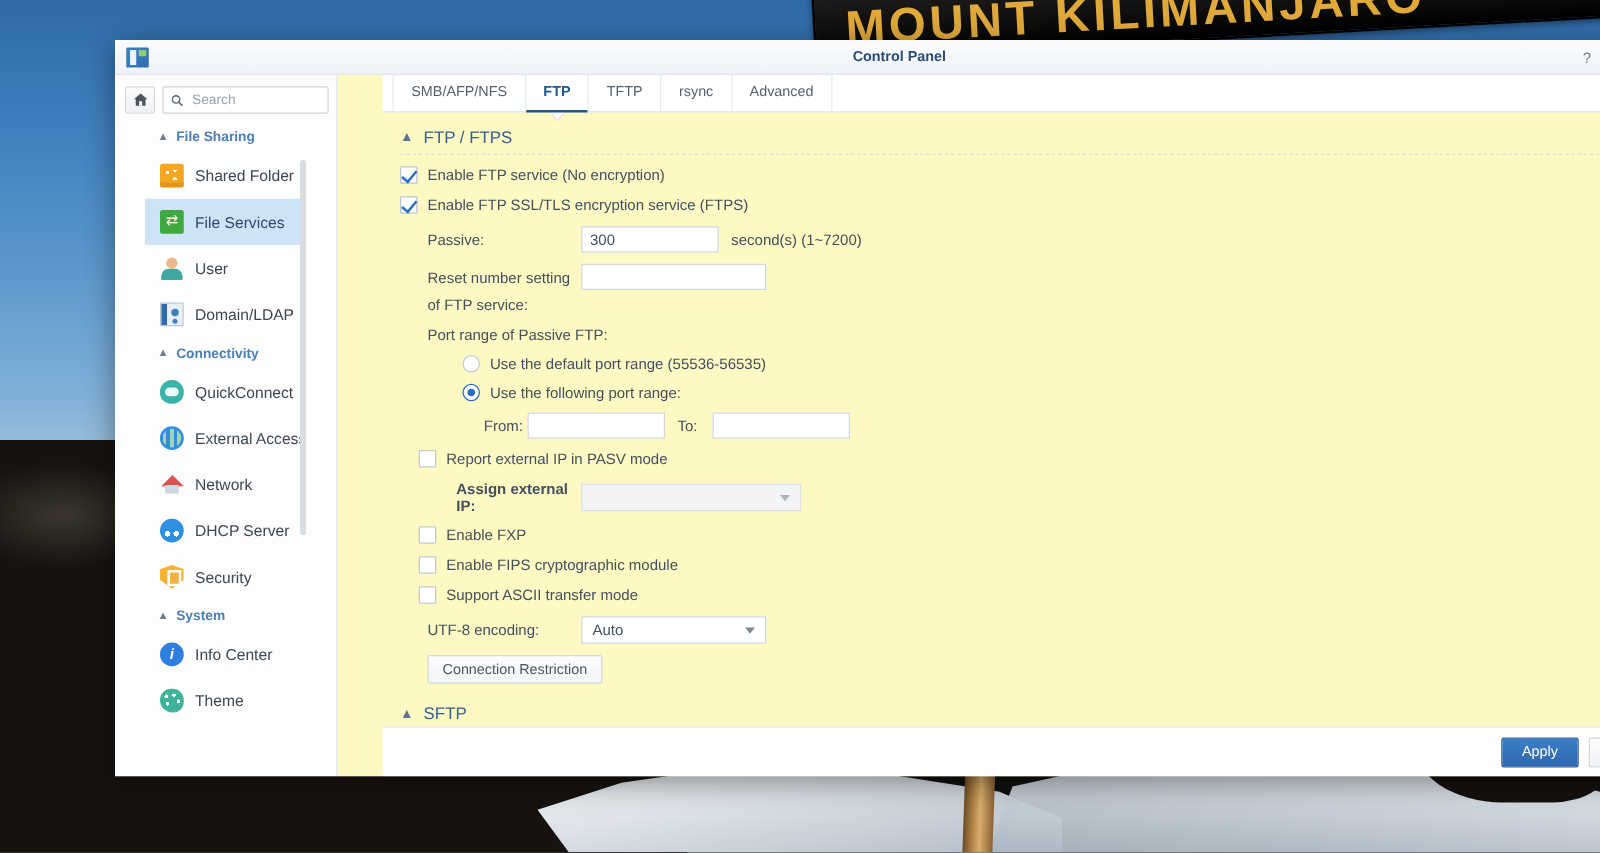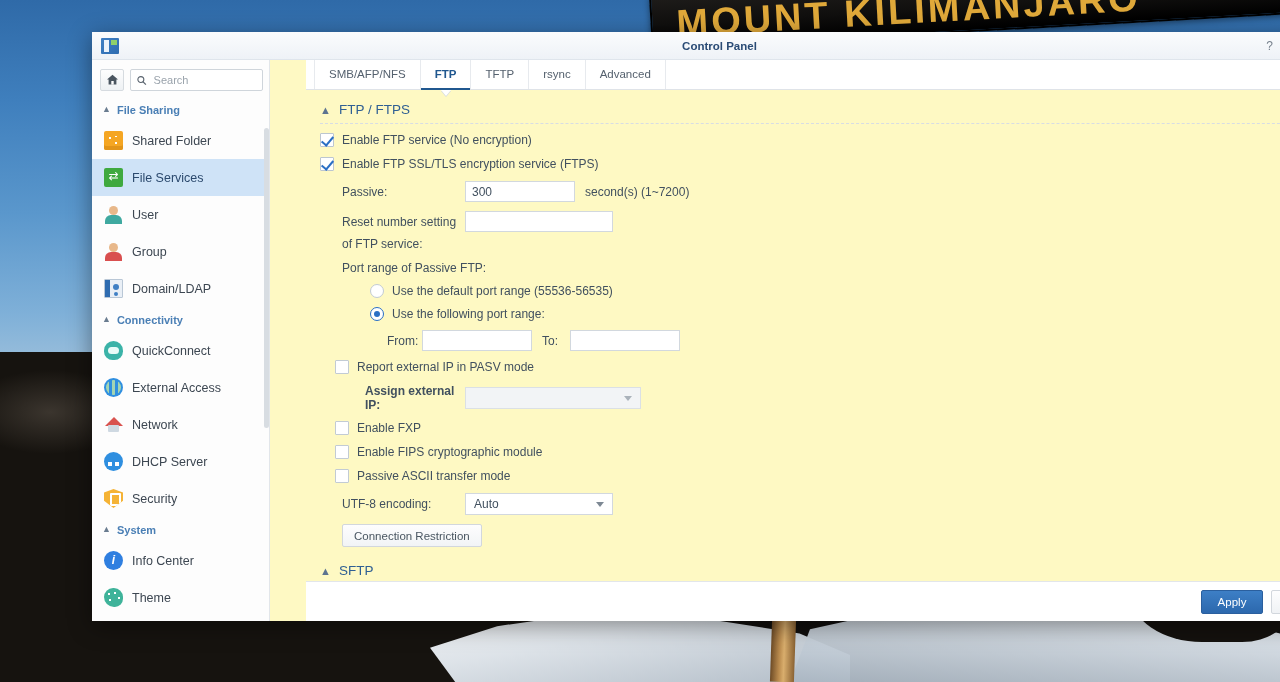--- a/index.html
+++ b/index.html
@@ -146,20 +146,21 @@
 
   .body-row { flex: 1; display: flex; min-height: 0; }
 
   
   .sidebar {
     width: 178px; flex: 0 0 178px;
     background: #fdfdfd;
     border-right: 1px solid #e2e6ea;
     display: flex; flex-direction: column;
     position: relative;
+    align-items: center;
   }
   .side-head {
     height: 28px; flex: 0 0 28px;
     display: flex; align-items: center; gap: 6px;
     padding: 0 6px 0 8px;
     margin-top: 6px;
   }
   .home-btn {
     width: 24px; height: 22px;
     background: linear-gradient(180deg,#fdfdfe 0%,#eef1f4 100%);
@@ -451,24 +452,20 @@
         </div>
         <div class="side-item active">
           <span class="ico ic-fileserv"></span>
           <span>File Services</span>
         </div>
         <div class="side-item">
           <span class="ico ic-user"></span>
           <span>User</span>
         </div>
         <div class="side-item">
-          <span class="ico ic-group"></span>
-          <span>Group</span>
-        </div>
-        <div class="side-item">
           <span class="ico ic-domain"></span>
           <span>Domain/LDAP</span>
         </div>
 
         <div class="side-group">
           <span class="chev">▲</span>
           <span>Connectivity</span>
         </div>
         <div class="side-item">
           <span class="ico ic-qc"></span>
@@ -586,21 +583,21 @@
           <span class="ck-lbl">Enable FXP</span>
         </div>
 
         <div class="ck-row" style="padding-left:15px;">
           <span class="ckbox"></span>
           <span class="ck-lbl">Enable FIPS cryptographic module</span>
         </div>
 
         <div class="ck-row" style="padding-left:15px;">
           <span class="ckbox"></span>
-          <span class="ck-lbl">Passive ASCII transfer mode</span>
+          <span class="ck-lbl">Support ASCII transfer mode</span>
         </div>
 
         <div class="frow">
           <span class="flbl" style="width:145px;padding-left:22px;">UTF-8 encoding:</span>
           <div class="sel" style="width:148px;">
             <span>Auto</span>
             <span class="caret"></span>
           </div>
         </div>
 

